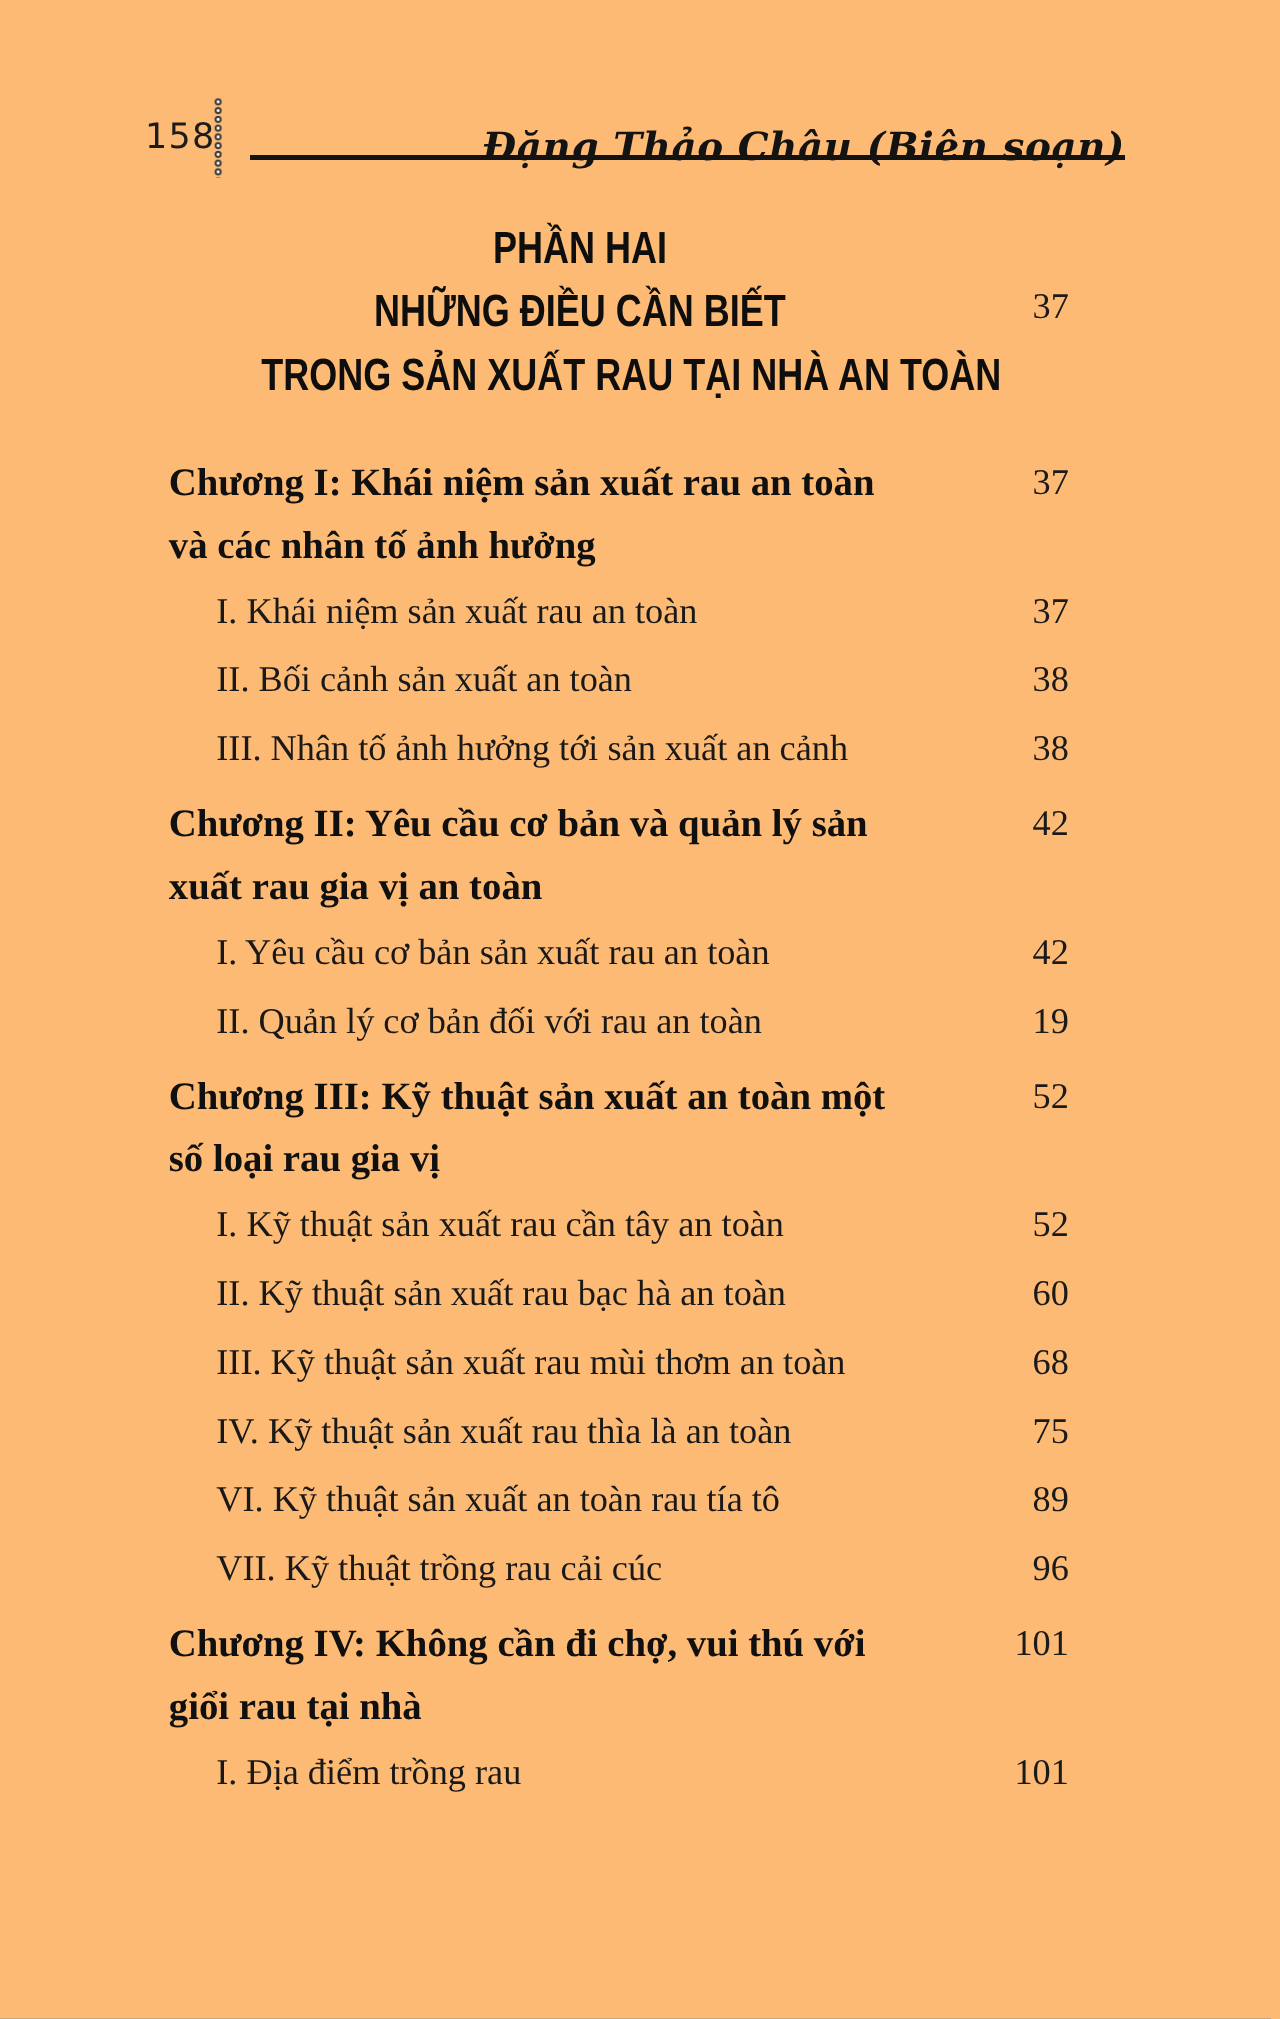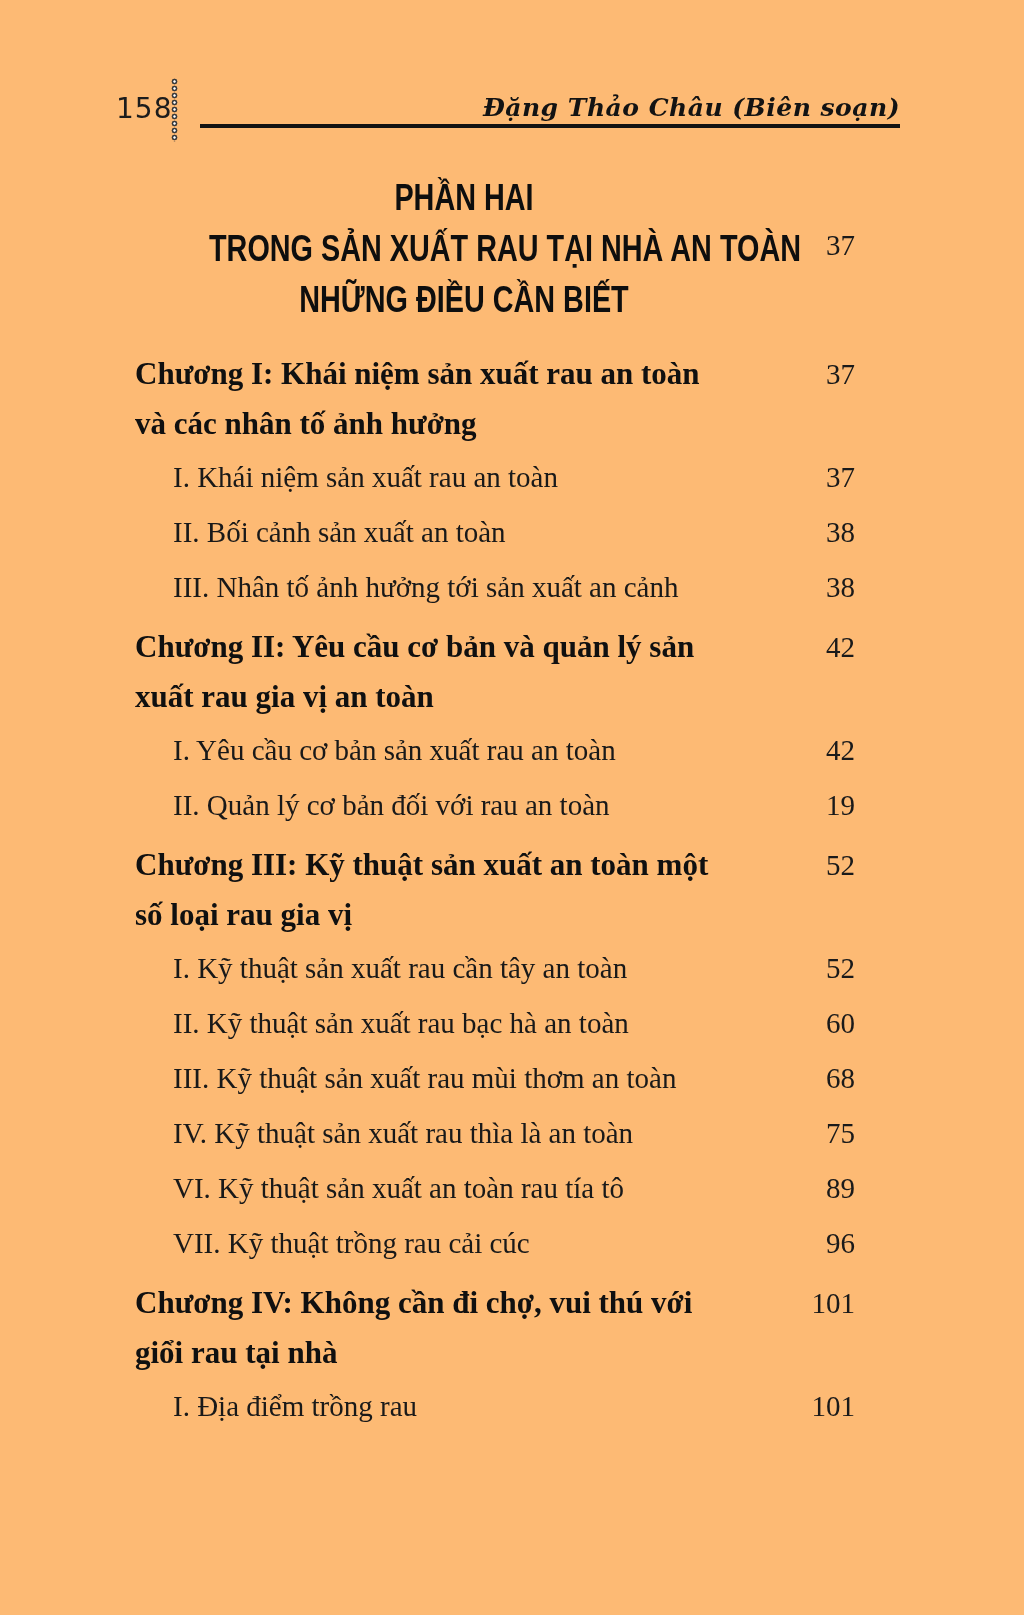--- a/index.html
+++ b/index.html
@@ -33,27 +33,27 @@
     top: 78px;
     width: 7px;
     height: 64px;
     background-image: radial-gradient(circle at 3.5px 3.5px, #ffffff 0.8px, #3a3a3a 1.6px 2.6px, transparent 3.2px);
     background-size: 7px 7px;
     background-repeat: repeat-y;
   }
   .author-line {
     position: absolute;
     left: 200px;
-    top: 88px;
+    top: 98px;
     width: 700px;
     text-align: right;
     font-family: "DejaVu Serif", serif;
     font-style: italic;
     font-weight: 700;
-    font-size: 25px;
+    font-size: 31px;
     line-height: 40px;
     color: #131313;
     letter-spacing: 0.5px;
   }
   .header-rule {
     position: absolute;
     left: 200px;
     top: 124px;
     width: 700px;
     height: 4px;
@@ -64,21 +64,21 @@
   .content {
     position: absolute;
     left: 135px;
     top: 172px;
     width: 720px;
   }
 
   
   .section-title {
     position: relative;
-    margin-bottom: 24px;
+    margin-bottom: 36px;
   }
   .section-title .title-lines {
     padding-right: 62px;
     text-align: center;
     font-family: "Liberation Sans", sans-serif;
     font-weight: 700;
     font-size: 36px;
     line-height: 51px;
     color: #0e0e0e;
   }
@@ -149,22 +149,22 @@
   <div class="folio">158</div>
   <div class="chain-ornament"></div>
   <div class="author-line">Đặng Thảo Châu (Biên soạn)</div>
   <div class="header-rule"></div>
 
   <div class="content">
 
     <div class="section-title">
       <div class="title-lines">
         <span class="tline"><span>PHẦN HAI</span></span>
+        <span class="tline"><span>NHỮNG ĐIỀU CẦN BIẾT</span></span>
         <span class="tline"><span>TRONG SẢN XUẤT RAU TẠI NHÀ AN TOÀN</span></span>
-        <span class="tline"><span>NHỮNG ĐIỀU CẦN BIẾT</span></span>
       </div>
       <div class="section-page-num">37</div>
     </div>
 
     <div class="toc">
 
       <div class="toc-row chapter">
         <div class="lab">Chương I: Khái niệm sản xuất rau an toàn và các nhân tố ảnh hưởng</div>
         <div class="pg">37</div>
       </div>

